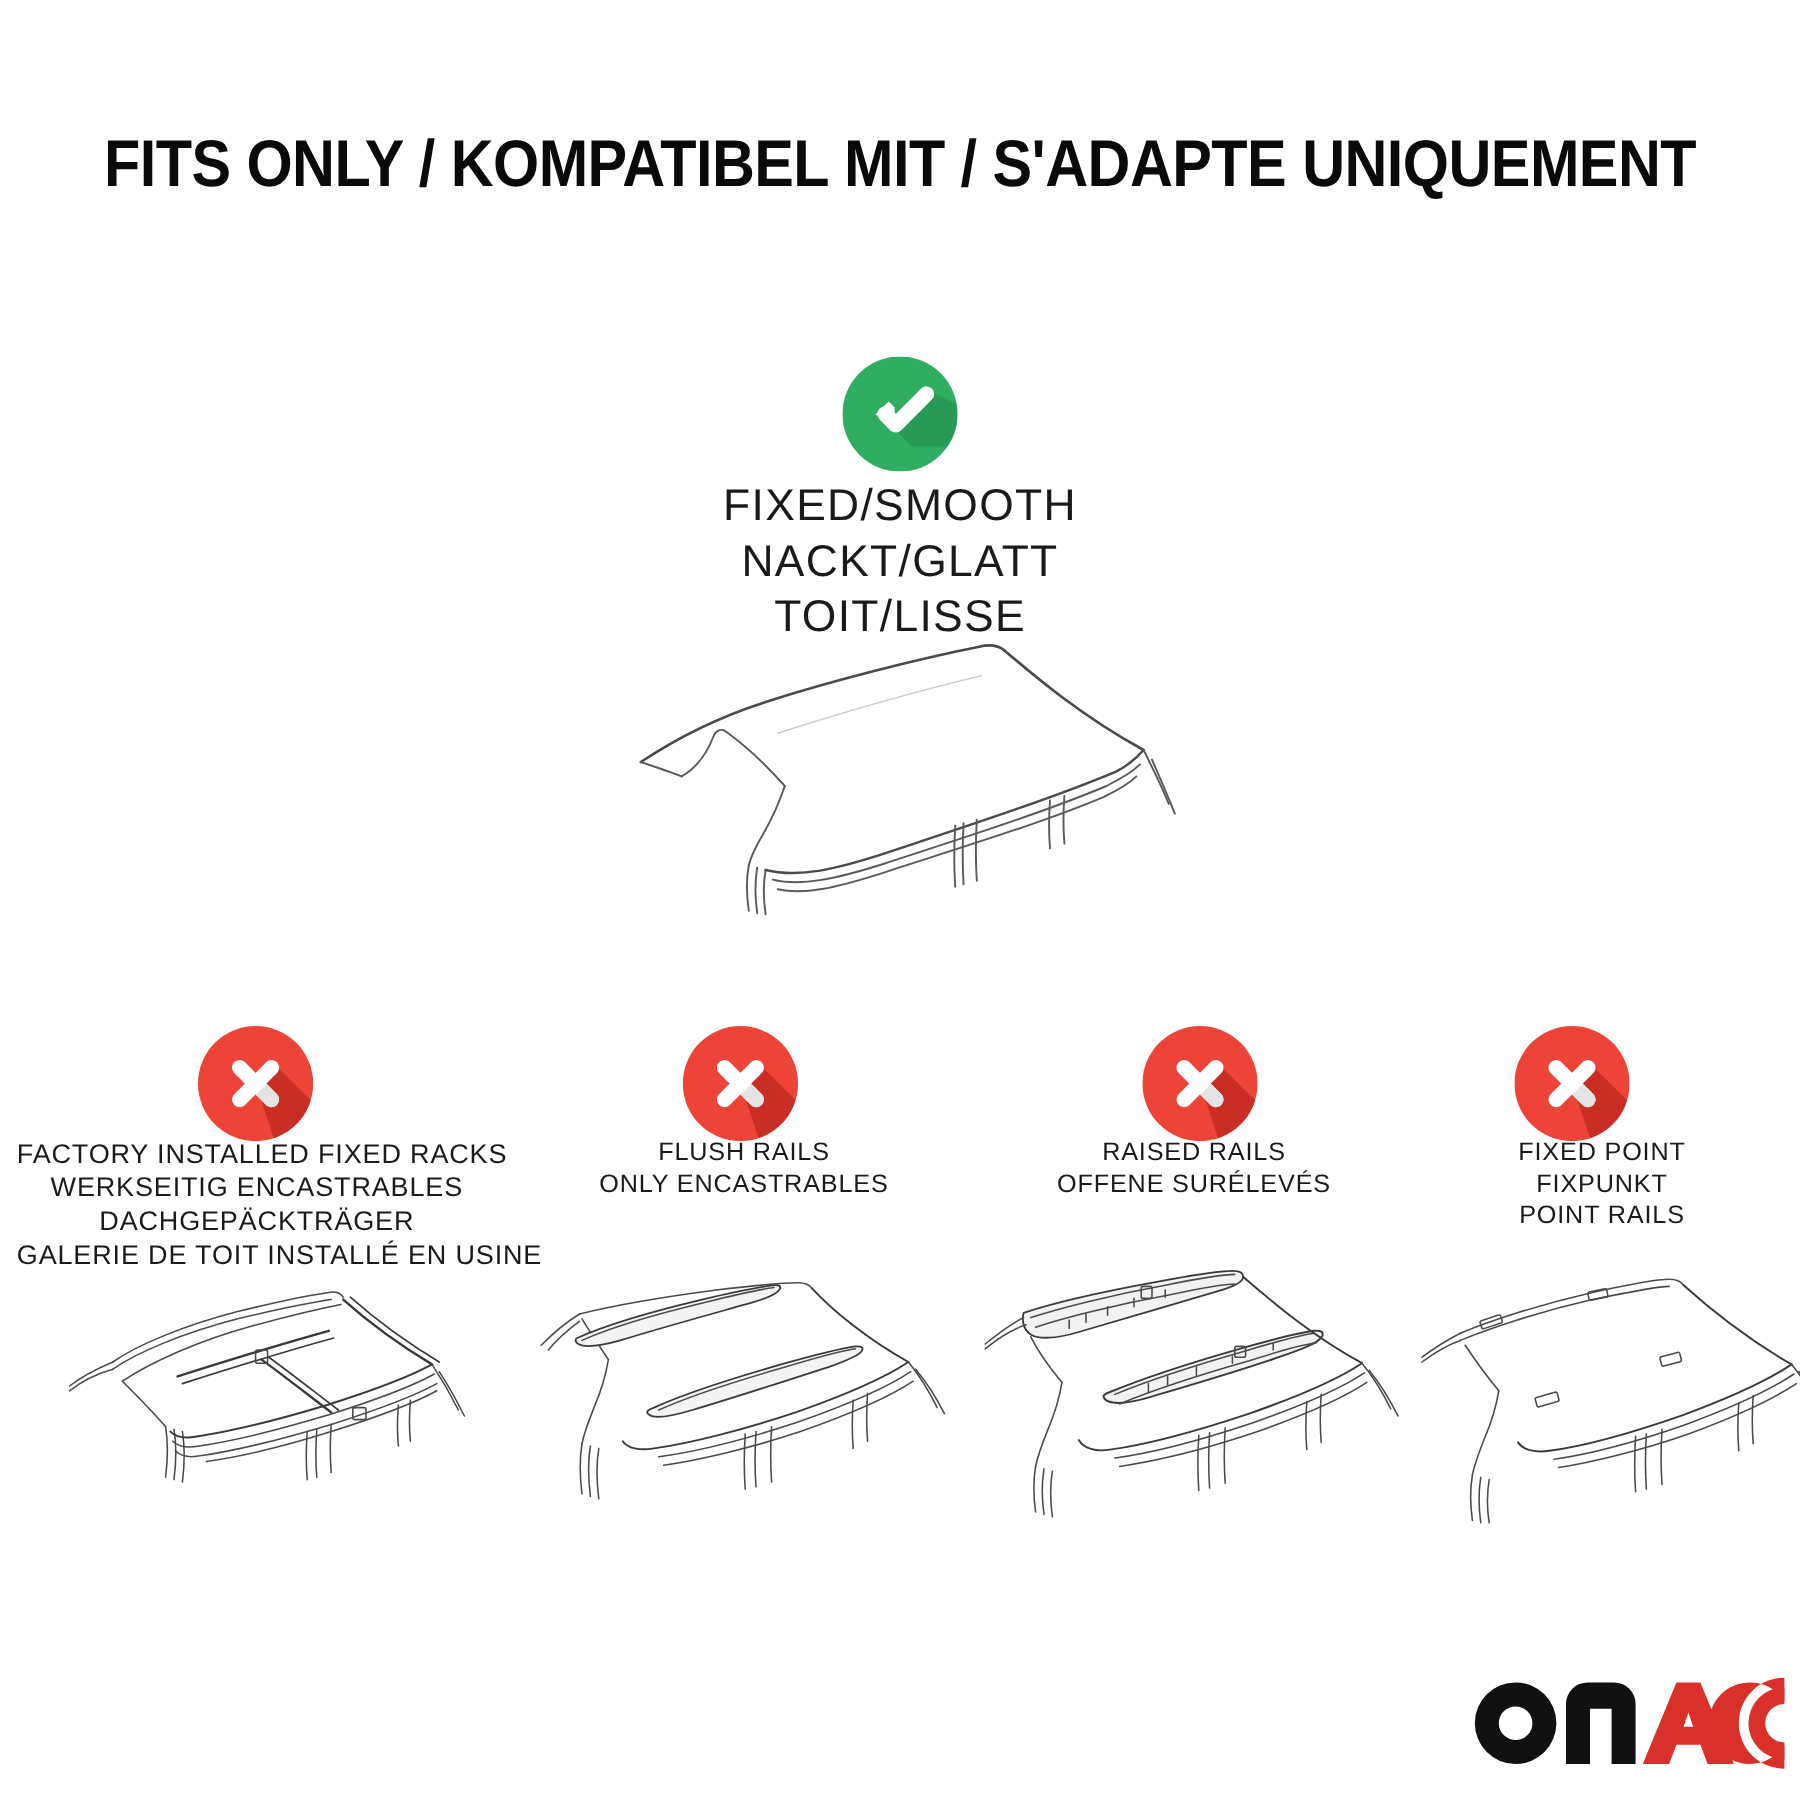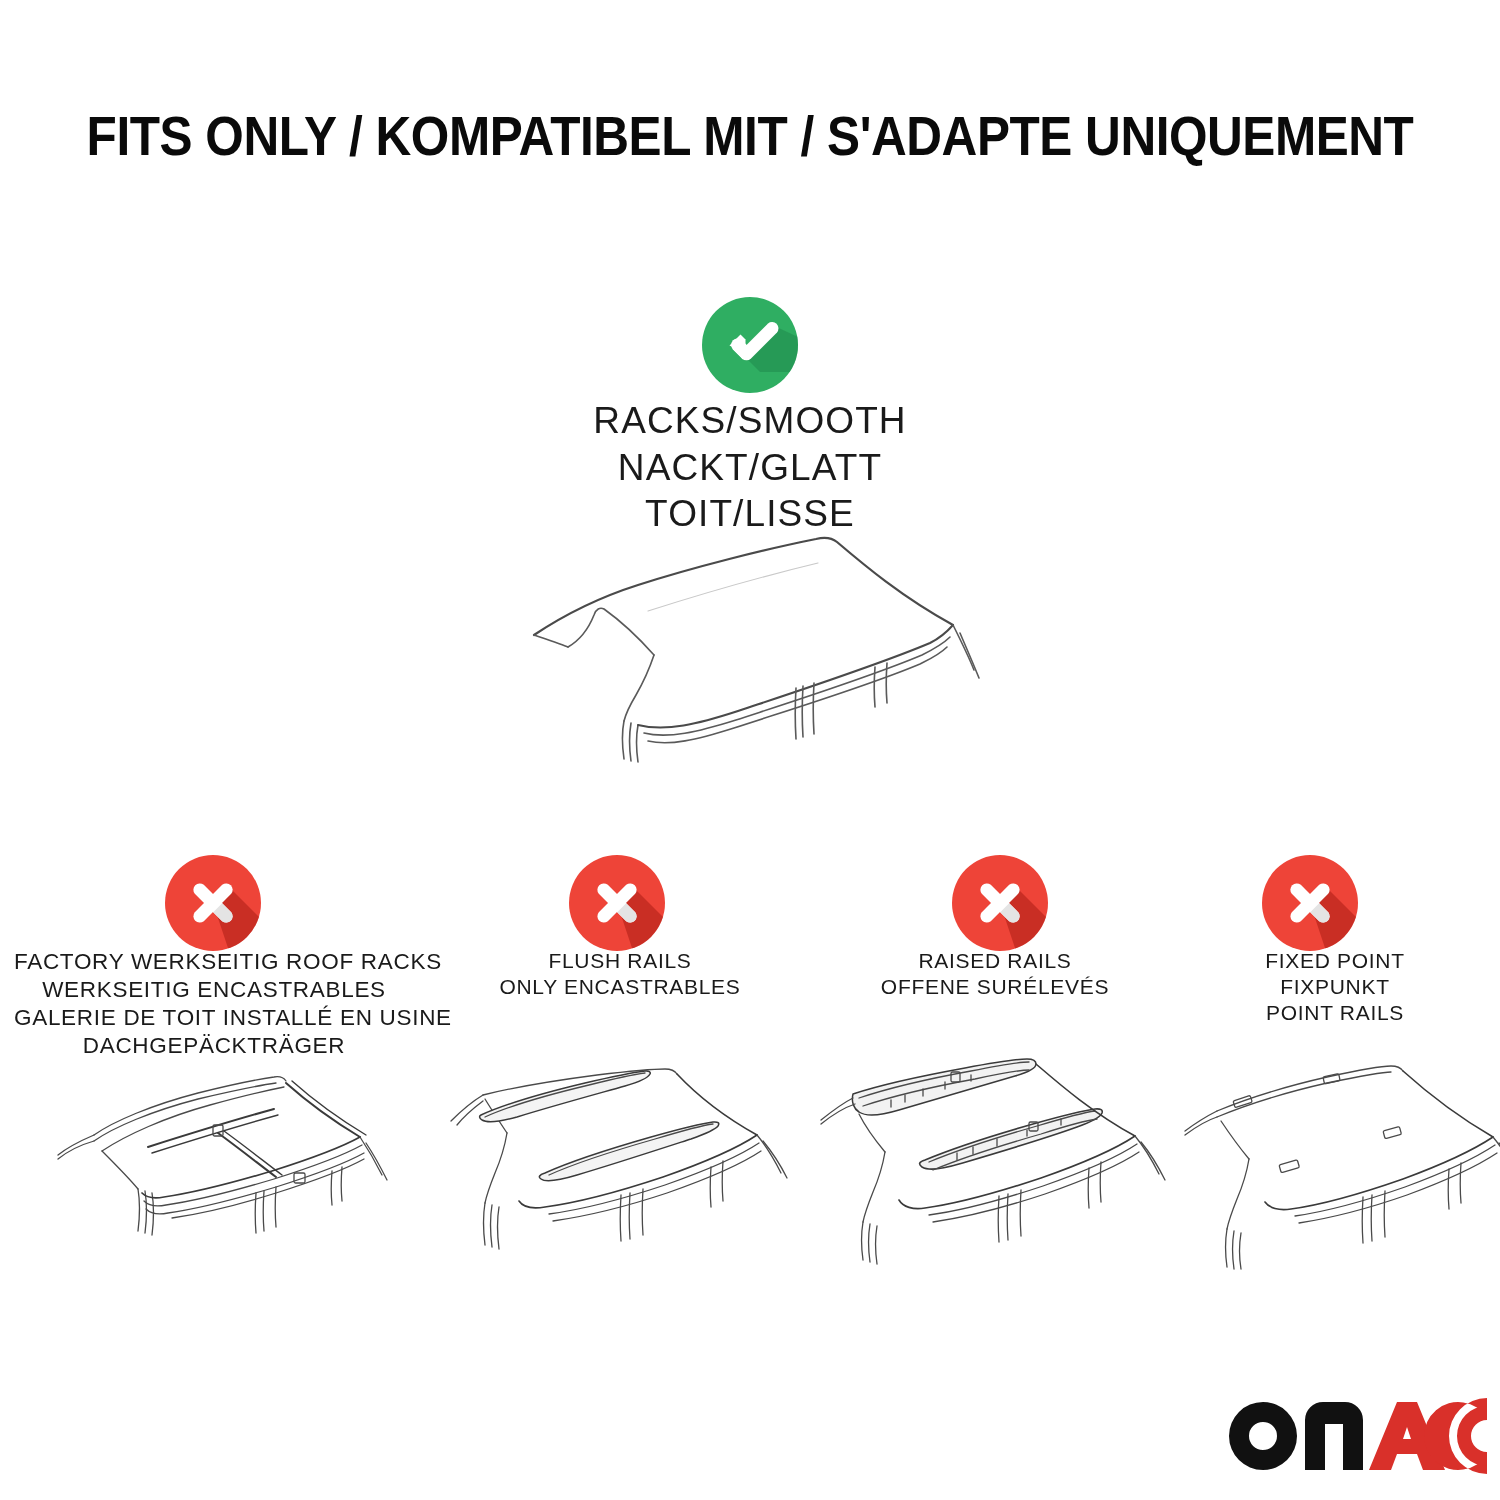--- a/index.html
+++ b/index.html
@@ -84,21 +84,21 @@
     </g>
     <path d="M27.5 48.5 L38.5 37.5 L43.5 42.5 L43.5 56.5 Z" fill="#FFFFFF"></path>
     <path d="M41 62.5 L30.5 52 L39.5 43 L45.5 49 Z" fill="#FFFFFF"></path>
     <path d="M30.6 51.9 a6.4 6.4 0 0 1 9.0 -9.0 L49.2 52.6 L40.2 61.6 Z" fill="#FFFFFF"></path>
     <path d="M40.0 61.5 a6.4 6.4 0 0 1 0 -9.0 L66.0 26.4 a6.4 6.4 0 0 1 9.0 9.0 L49.0 61.5 a6.4 6.4 0 0 1 -9.0 0 Z" fill="#FFFFFF"></path>
     <path d="M40.4 61.8 L49.4 52.8 L45.0 48.4 L36.0 57.4 Z" fill="#E8E8E8" opacity="0.0"></path>
   </svg>
 </div>
 
 <div class="caption caption-main">
-  <span class="ln">RACKS/SMOOTH</span>
+  <span class="ln">FIXED/SMOOTH</span>
   <span class="ln">NACKT/GLATT</span>
   <span class="ln">TOIT/LISSE</span>
 </div>
 
 <div class="roof" style="left:498px;top:515px;width:520px;height:270px;">
   <svg width="520" height="270" viewBox="0 0 520 270" fill="none" stroke="#5A5A5A" stroke-width="1.6" stroke-linecap="round" stroke-linejoin="round">
 
     <path d="M36 120 C60 104 96 84 140 70 C196 52 268 34 318 24 C326 22 334 23 339 27
              C366 50 404 82 455 110" stroke="#4A4A4A" stroke-width="2.2"></path>
     <path d="M36 120 C48 124 60 128 70 132"></path>
@@ -139,24 +139,24 @@
     <g clip-path="url(#clipRed1)">
       <path d="M48 48 L64 32 L96 64 L96 96 L64 96 Z" fill="#B01F18" opacity="0.6"></path>
     </g>
     <path d="M29.8 38.8 a6.4 6.4 0 0 1 9.0 -9.0 L66.2 57.2 a6.4 6.4 0 0 1 -9.0 9.0 Z" fill="#FFFFFF"></path>
     <path d="M57.2 29.8 a6.4 6.4 0 0 1 9.0 9.0 L38.8 66.2 a6.4 6.4 0 0 1 -9.0 -9.0 Z" fill="#FFFFFF"></path>
     <path d="M48.2 57.2 L57.2 48.2 L66.2 57.2 a6.4 6.4 0 0 1 -9.0 9.0 Z" fill="#E4E4E4"></path>
   </svg>
 </div>
 
 <div class="caption caption-col c1">
-  <span class="ln">FACTORY WERKSEITIG ROOF RACKS</span>
+  <span class="ln">FACTORY INSTALLED FIXED RACKS</span>
   <span class="ln">WERKSEITIG ENCASTRABLES</span>
+  <span class="ln">DACHGEPÄCKTRÄGER</span>
   <span class="ln">GALERIE DE TOIT INSTALLÉ EN USINE</span>
-  <span class="ln">DACHGEPÄCKTRÄGER</span>
 </div>
 
 <div class="roof" style="left:42px;top:1055px;width:380px;height:215px;">
   <svg width="380" height="215" viewBox="0 0 380 215" fill="none" stroke="#4A4A4A" stroke-width="1.3" stroke-linecap="round" stroke-linejoin="round">
 
     <path d="M52 80 C72 66 110 50 156 38 C188 30 218 24 232 22 C238 21 242 23 244 26"></path>
     <path d="M52 86 C72 72 110 56 156 44 C190 36 220 30 234 28"></path>
     <path d="M16 100 C26 92 38 86 52 80"></path>
     <path d="M16 104 C26 96 38 90 52 86"></path>
 

